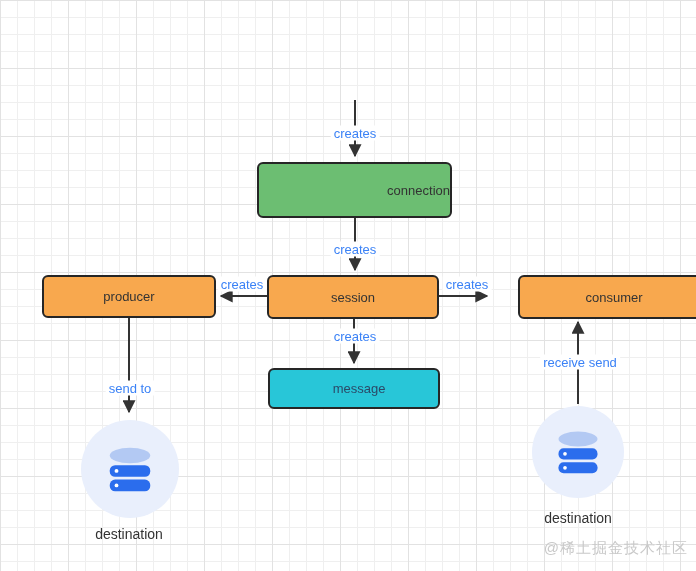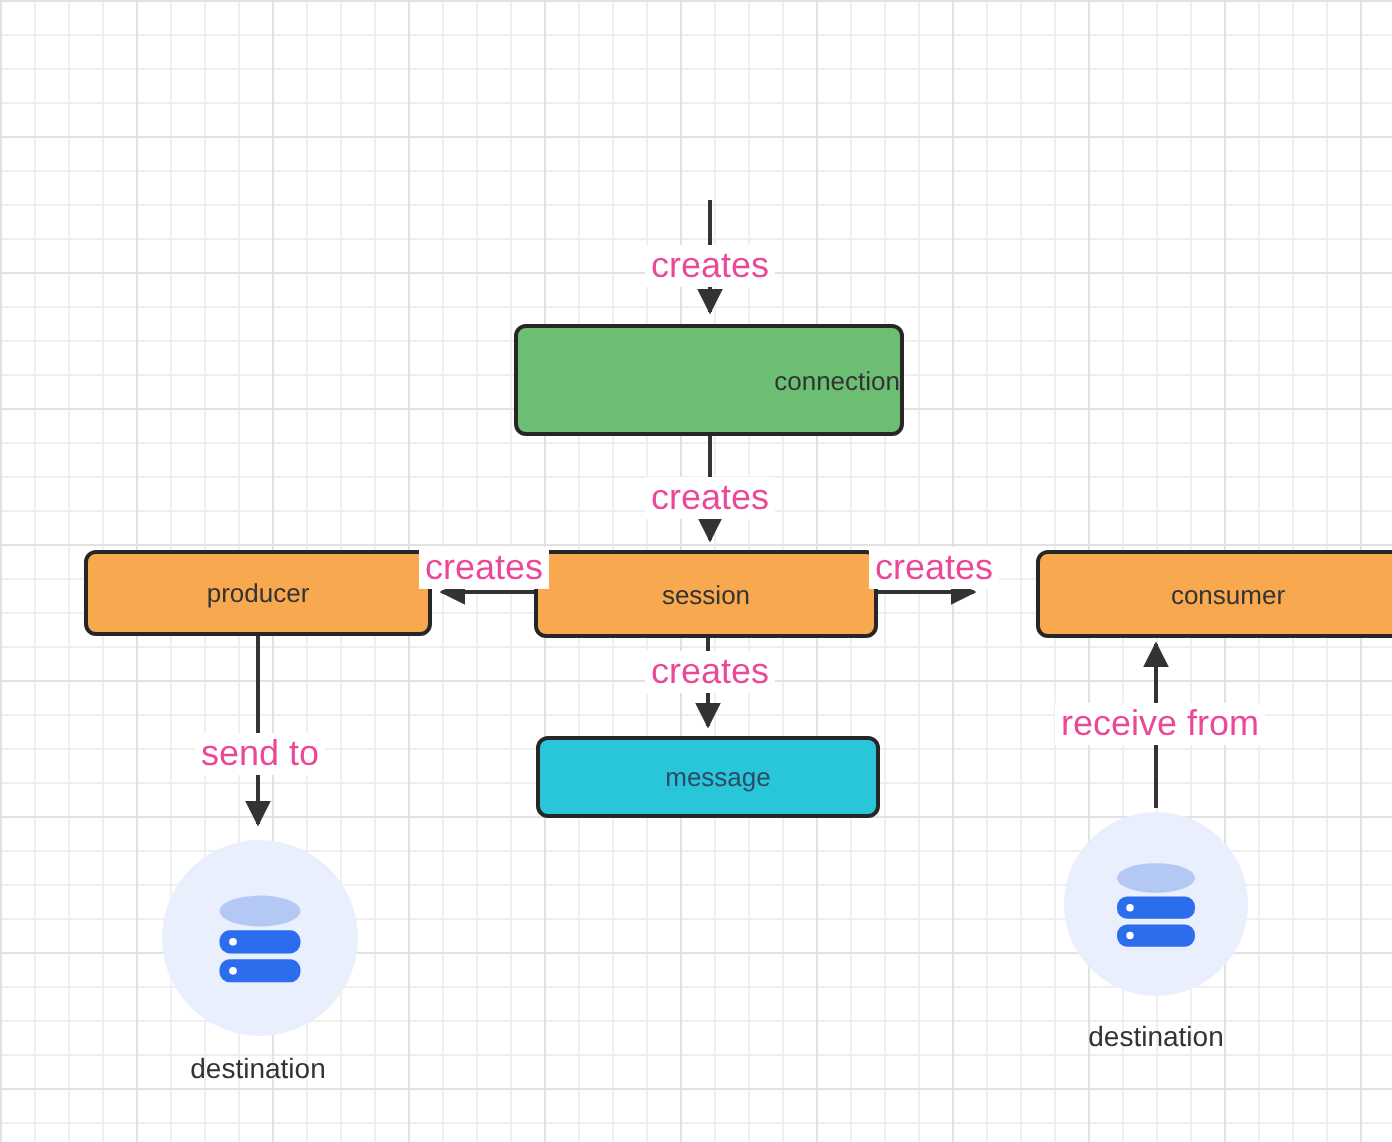--- a/index.html
+++ b/index.html
@@ -23,21 +23,21 @@
     font-size:13px;color:#333;
     box-sizing:border-box;
   }
   .green{background:#6cbe72;}
   .orange{background:#f8a84e;}
   .cyan{background:#28c6d8;color:#2b4a68;}
   #edges{position:absolute;left:0;top:0;pointer-events:none;}
   .edge-label{
     position:absolute;transform:translate(-50%,-50%);
     background:#ffffff;padding:0 3px;
-    font-size:18px;color:#ec4899;white-space:nowrap;
+    font-size:13px;color:#3b82f6;white-space:nowrap;
   }
   .dest-circle{
     position:absolute;border-radius:50%;background:#e9effc;
     display:flex;align-items:center;justify-content:center;
   }
   .dest-label{
     position:absolute;transform:translate(-50%,-50%);
     font-size:14px;color:#333;white-space:nowrap;
   }
   #watermark{
@@ -84,22 +84,22 @@
 
   <div class="node cyan" style="left:268px;top:368px;width:172px;height:41px;padding-left:10px;">
     <span>message</span>
   </div>
 
   <div class="edge-label" style="left:355px;top:133px;">creates</div>
   <div class="edge-label" style="left:355px;top:249px;">creates</div>
   <div class="edge-label" style="left:242px;top:284px;">creates</div>
   <div class="edge-label" style="left:467px;top:284px;">creates</div>
   <div class="edge-label" style="left:355px;top:336px;">creates</div>
-  <div class="edge-label" style="left:130px;top:377px;">send to</div>
-  <div class="edge-label" style="left:580px;top:362px;">receive from</div>
+  <div class="edge-label" style="left:130px;top:388px;">send to</div>
+  <div class="edge-label" style="left:580px;top:362px;">receive send</div>
 
   <div class="dest-circle" style="left:81px;top:420px;width:98px;height:98px;">
     <svg width="54" height="54" viewBox="0 0 56 56">
       <ellipse cx="28" cy="14" rx="21" ry="8" fill="#b3c9f3"></ellipse>
       <rect x="7" y="24" width="42" height="12" rx="5.5" fill="#2b6ded"></rect>
       <circle cx="14" cy="30" r="2" fill="#ffffff"></circle>
       <rect x="7" y="39" width="42" height="12" rx="5.5" fill="#2b6ded"></rect>
       <circle cx="14" cy="45" r="2" fill="#ffffff"></circle>
     </svg>
   </div>
@@ -109,14 +109,15 @@
     <svg width="52" height="52" viewBox="0 0 56 56">
       <ellipse cx="28" cy="14" rx="21" ry="8" fill="#b3c9f3"></ellipse>
       <rect x="7" y="24" width="42" height="12" rx="5.5" fill="#2b6ded"></rect>
       <circle cx="14" cy="30" r="2" fill="#ffffff"></circle>
       <rect x="7" y="39" width="42" height="12" rx="5.5" fill="#2b6ded"></rect>
       <circle cx="14" cy="45" r="2" fill="#ffffff"></circle>
     </svg>
   </div>
   <div class="dest-label" style="left:578px;top:518px;">destination</div>
 
+  <div id="watermark">@稀土掘金技术社区</div>
 
 </div>
 
 </body></html>

